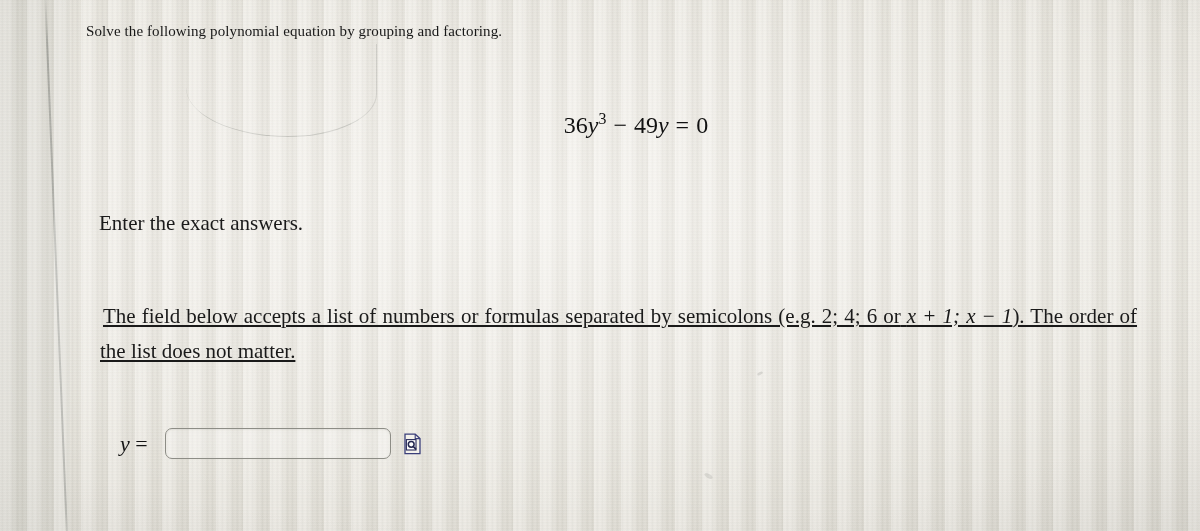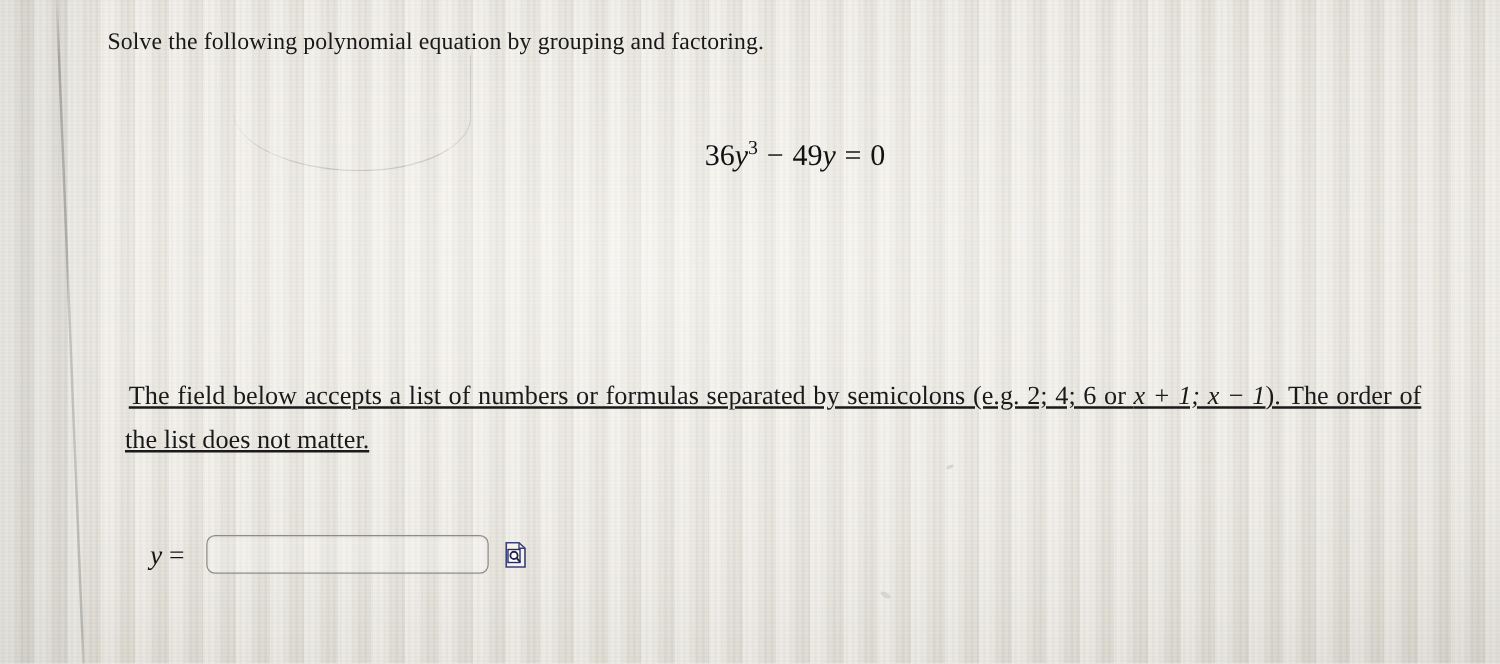--- a/index.html
+++ b/index.html
@@ -120,21 +120,21 @@
     position: absolute;
     inset: 0;
     z-index: 4;
     color: #1b1b1b;
   }
 
   .prompt {
     position: absolute;
     left: 86px;
     top: 22px;
-    font-size: 19px;
+    font-size: 15px;
     line-height: 1.25;
     letter-spacing: .1px;
     color: #181818;
     white-space: nowrap;
     text-align: right;
   }
 
   .equation {
     position: absolute;
     left: 0;
@@ -243,20 +243,21 @@
   <div id="content">
 
     <div class="prompt">Solve the following polynomial equation by grouping and factoring.</div>
 
     <div class="equation">
       <span class="blk">
         <span class="mn">36</span><span class="mi">y</span><span class="sup">3</span><span class="op">−</span><span class="mn">49</span><span class="mi">y</span><span class="op">=</span><span class="mn">0</span>
       </span>
     </div>
 
+    <div class="instruction">Enter the exact answers.</div>
 
     <div class="paragraph">
       <span class="lead">The field below accepts a list of numbers or formulas separated by semicolons (e.g. 2; 4; 6 or</span>
       <span class="mi">x + 1; x − 1</span><span>). The order of the list does not matter.</span>
     </div>
 
     <div class="answer-row">
       <span class="var-label"><span class="mi">y</span>&nbsp;<span>=</span></span>
 
       <input class="answer-input" type="text" placeholder="" style="">

